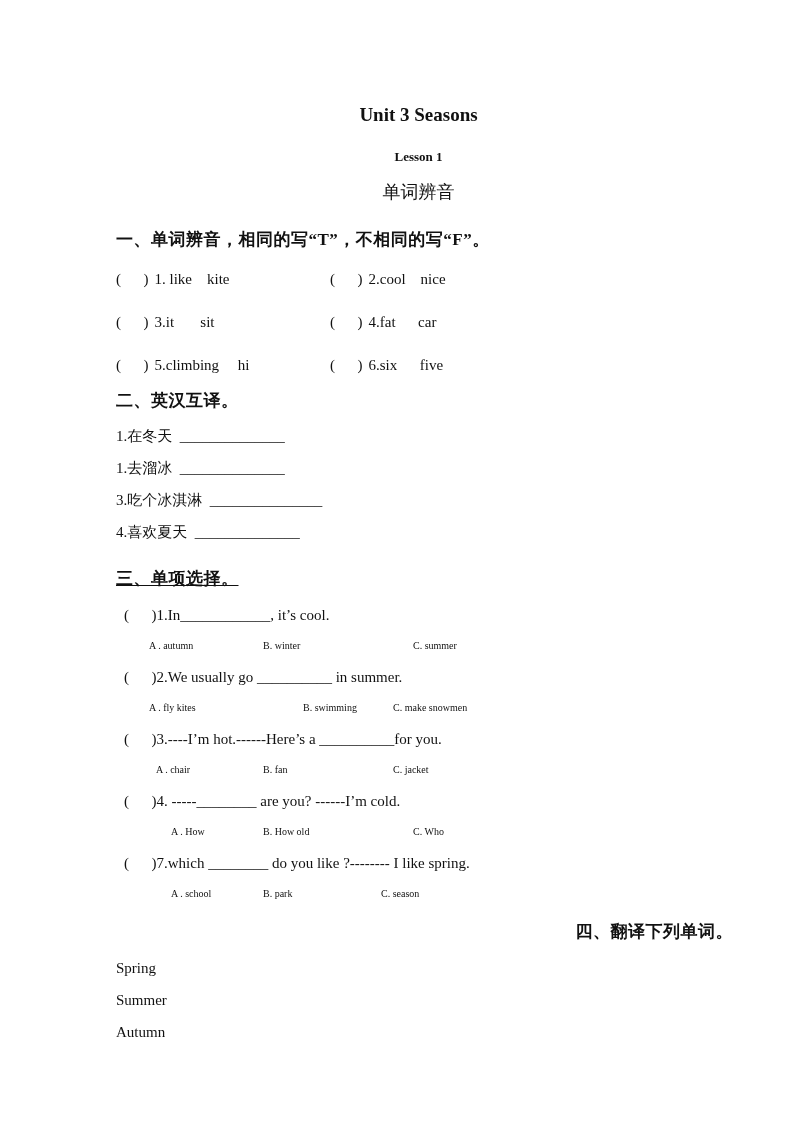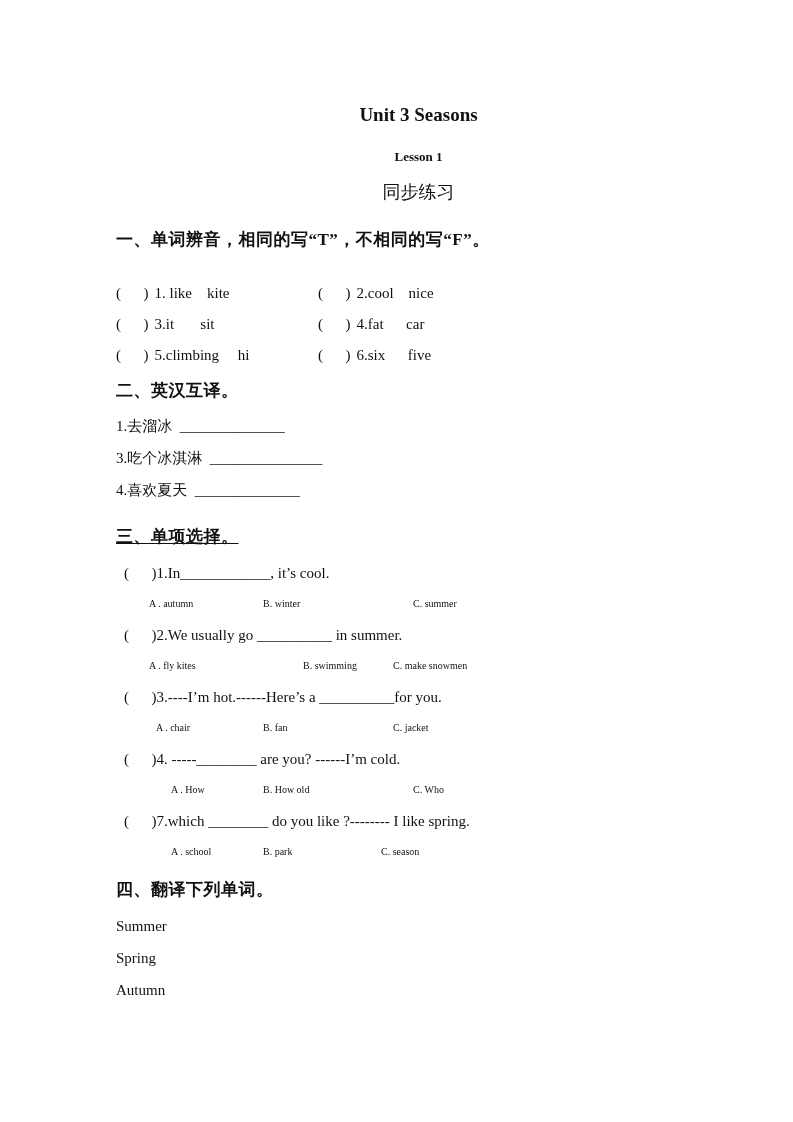--- a/index.html
+++ b/index.html
@@ -18,24 +18,24 @@
   .doc-title   { font-size:19px; font-weight:bold; line-height:20px; margin-bottom:22px; }
   .doc-lesson  { font-size:13px; font-weight:bold; line-height:20px; margin-bottom:16px; }
   .doc-subtitle{ font-size:18px; font-weight:normal; line-height:19px; }
 
   .content { padding-left:116px; padding-right:60px; }
 
   .sec-heading { font-size:17px; font-weight:bold; line-height:22px; letter-spacing:0.5px; }
   .h1 { margin-top:27px; }
   .h2 { margin-top:4px; }
   .h3 { margin-top:14px;text-decoration:underline; }
-  .h4 { margin-top:6px; }
+  .h4 { margin-top:6px;text-align:right; }
 
   
-  .s1-grid { margin-top:32px; display:grid; grid-template-columns:202px auto; }
+  .s1-grid { margin-top:18px; display:grid; grid-template-columns:202px auto;gap:12px; }
   .s1-item { height:31px; font-size:15px; line-height:20px; }
   .paren { white-space:pre; }
   .s1-text { white-space:pre; margin-left:6px; }
 
   
   .s2-list { margin-top:14px; }
   .s2-item { height:32px; font-size:15px; line-height:20px; white-space:pre; }
 
   
   .s3-list { margin-top:15px; }
@@ -49,21 +49,21 @@
   .s4-word { height:32px; font-size:15px; line-height:20px; }
 </style>
 </head>
 <body>
 
 <div class="page">
 
   <div class="title-block">
     <div class="doc-title">Unit 3 Seasons</div>
     <div class="doc-lesson">Lesson 1</div>
-    <div class="doc-subtitle">同步练习</div>
+    <div class="doc-subtitle">单词辨音</div>
   </div>
 
   <div class="content">
 
     <div class="sec-heading h1">一、单词辨音，相同的写“T”，不相同的写“F”。</div>
     <div class="s1-grid">
       <div class="s1-item">
         <span class="paren">(      )</span><span class="s1-text">1. like    kite</span>
       </div>
       <div class="s1-item">
@@ -78,20 +78,21 @@
       <div class="s1-item">
         <span class="paren">(      )</span><span class="s1-text">5.climbing     hi</span>
       </div>
       <div class="s1-item">
         <span class="paren">(      )</span><span class="s1-text">6.six      five</span>
       </div>
     </div>
 
     <div class="sec-heading h2">二、英汉互译。</div>
     <div class="s2-list">
+      <div class="s2-item">1.在冬天  ______________</div>
       <div class="s2-item">1.去溜冰  ______________</div>
       <div class="s2-item">3.吃个冰淇淋  _______________</div>
       <div class="s2-item">4.喜欢夏天  ______________</div>
     </div>
 
     <div class="sec-heading h3">三、单项选择。</div>
     <div class="s3-list">
 
       <div class="q-stem">
         <span class="paren">(      )</span><span class="stem-text">1.In____________, it’s cool.</span>
@@ -125,19 +126,19 @@
         <span class="paren">(      )</span><span class="stem-text">7.which ________ do you like ?-------- I like spring.</span>
       </div>
       <div class="q-opts" style="padding-left:55px">
         <span style="width:92px">A . school</span><span style="width:118px">B. park</span><span>C. season</span>
       </div>
 
     </div>
 
     <div class="sec-heading h4">四、翻译下列单词。</div>
     <div class="s4-list">
+      <div class="s4-word">Spring</div>
       <div class="s4-word">Summer</div>
-      <div class="s4-word">Spring</div>
       <div class="s4-word">Autumn</div>
     </div>
 
   </div>
 </div>
 
 </body></html>

